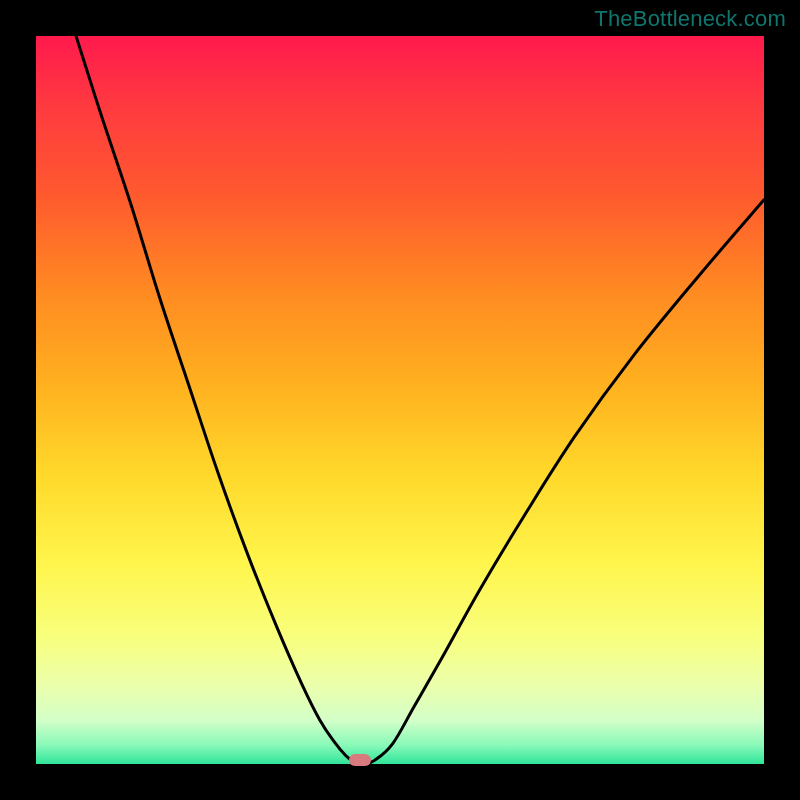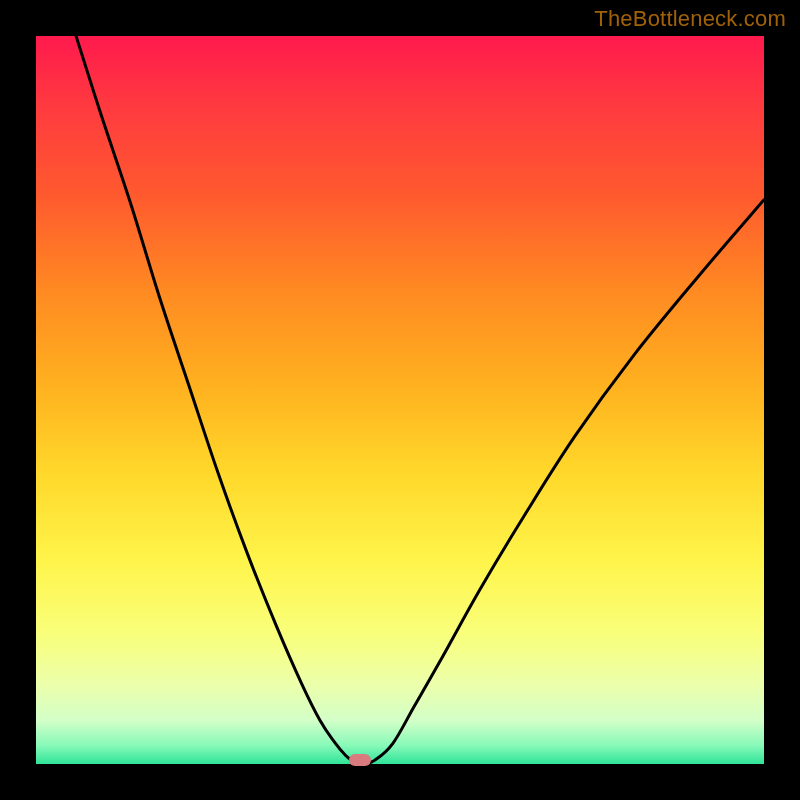--- a/index.html
+++ b/index.html
@@ -38,21 +38,21 @@
       #ecffaa 89%,
       #d3ffc8 94%,
       #86f9b8 97.5%,
       #2fe499 100%
     );
   }
   .watermark {
     position: absolute;
     top: 6px;
     right: 14px;
-    color: #a16207;
+    color: #0f766e;
     font-size: 22px;
     font-weight: 500;
     letter-spacing: 0.2px;
     user-select: none;
   }
   .marker {
     position: absolute;
     width: 22px;
     height: 12px;
     background: #d87a7e;

